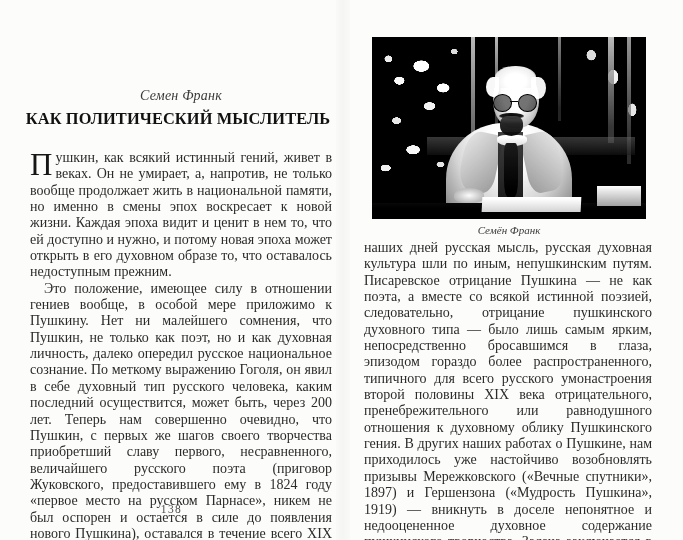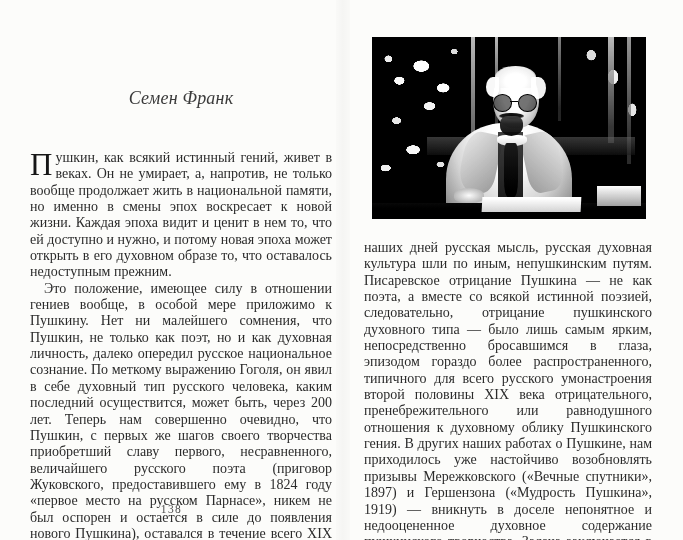--- a/index.html
+++ b/index.html
@@ -56,21 +56,21 @@
   }
 
   .byline {
     position: absolute;
     left: 30px;
     top: 88px;
     width: 302px;
     text-align: center;
     font-family: "Liberation Serif", "DejaVu Serif", serif;
     font-style: italic;
-    font-size: 18px;
+    font-size: 14px;
     color: #3a3a3a;
     letter-spacing: 0.2px;
   }
   .title {
     position: absolute;
     left: 18px;
     top: 108px;
     width: 320px;
     text-align: center;
     font-family: "Liberation Serif", "DejaVu Serif", serif;
@@ -298,20 +298,21 @@
 </head>
 <body>
 
 <div id="spread">
 
   <div class="page page-left">
 
     <div class="byline">Семен Франк</div>
 
     <div class="title">
+      <span class="l2">КАК ПОЛИТИЧЕСКИЙ МЫСЛИТЕЛЬ</span>
     </div>
 
     <div class="col col-left">
       <p class="body dropcap">Пушкин, как всякий истинный гений, живет в веках. Он не умирает, а, напротив, не только вообще продолжает жить в национальной памяти, но именно в смены эпох воскресает к новой жизни. Каждая эпоха видит и ценит в нем то, что ей доступно и нужно, и потому новая эпоха может открыть в его духовном образе то, что оставалось недоступным прежним.</p>
       <p class="body">Это положение, имеющее силу в отношении гениев вообще, в особой мере приложимо к Пушкину. Нет ни малейшего сомнения, что Пушкин, не только как поэт, но и как духовная личность, далеко опередил русское национальное сознание. По меткому выражению Гоголя, он явил в себе духовный тип русского человека, каким последний осуществится, может быть, через 200 лет. Теперь нам совершенно очевидно, что Пушкин, с первых же шагов своего творчества приобретший славу первого, несравненного, величайшего русского поэта (приговор Жуковского, предоставившего ему в 1824 году «первое место на русском Парнасе», никем не был оспорен и остается в силе до появления нового Пушкина), оставался в течение всего XIX века недооцененным в русском общественном сознании. Он оказал, правда, огромное влияние на русскую литературу, но не оказал почти никакого влияния на историю русской мысли, русской духовной культуры. В XIX веке и, в общем, до</p>
     </div>
 
     <div class="folio folio-left">138</div>
   </div>
 
@@ -342,19 +343,20 @@
       <div class="temple"></div>
       <div class="moust"></div>
       <div class="beard"></div>
       <div class="hand"></div>
       <div class="table-top"></div>
       <div class="papers"></div>
       <div class="book-r"></div>
     </div>
   </div>
 
+  <div class="caption">Семён Франк</div>
 
   <div class="col col-right">
     <p class="body">наших дней русская мысль, русская духовная культура шли по иным, непушкинским путям. Писаревское отрицание Пушкина — не как поэта, а вместе со всякой истинной поэзией, следовательно, отрицание пушкинского духовного типа — было лишь самым ярким, непосредственно бросавшимся в глаза, эпизодом гораздо более распространенного, типичного для всего русского умонастроения второй половины XIX века отрицательного, пренебрежительного или равнодушного отношения к духовному облику Пушкинского гения. В других наших работах о Пушкине, нам приходилось уже настойчиво возобновлять призывы Мережковского («Вечные спутники», 1897) и Гершензона («Мудрость Пушкина», 1919) — вникнуть в доселе непонятное и недооцененное духовное содержание пушкинского творчества. Задача заключается в том, чтобы перестать, наконец, смотреть на Пушкина как на «чистого» поэта в банальном смысле этого слова, т.е. как на поэта, чарующего нас «сладкими звуками» и прекрасными образами, но не говоряще-</p>
   </div>
 
 
 </div>
 
 </body></html>

